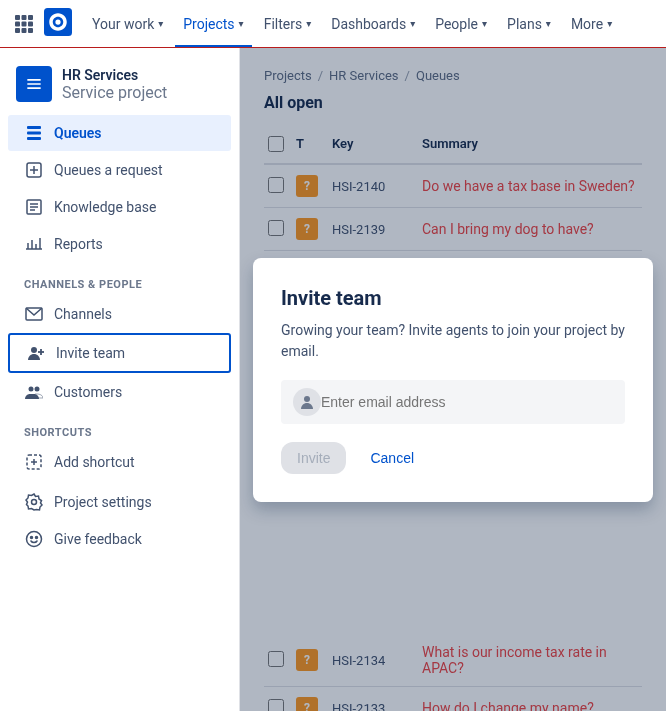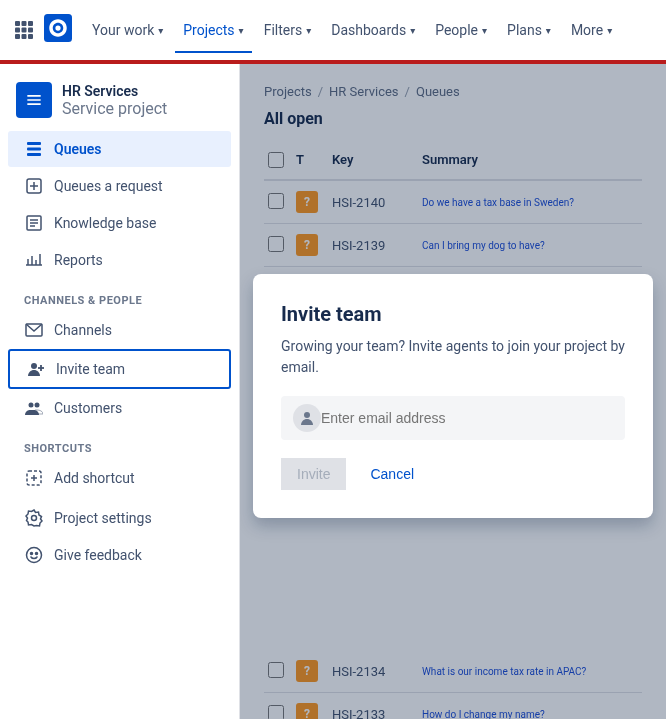--- a/index.html
+++ b/index.html
@@ -1,21 +1,21 @@
 <!DOCTYPE html>
 <html><head>
   <meta charset="utf-8">
   <style>
     * { box-sizing: border-box; margin: 0; padding: 0; }
     body { font-family: -apple-system, BlinkMacSystemFont, "Segoe UI", Roboto, sans-serif; font-size: 14px; color: #172B4D; background: #fff; width: 666px; height: 719px; overflow: hidden; }
 
     
     .top-nav {
-      display: flex; align-items: center; height: 64px;
-      border-bottom: 4px solid #b91c1c; padding: 0 8px;
+      display: flex; align-items: center; height: 48px;
+      border-bottom: 1px solid #b91c1c; padding: 0 8px;
       background: #fff; gap: 4px;
     }
     .nav-grid-icon { width: 32px; height: 32px; display: flex; align-items: center; justify-content: center; cursor: pointer; color: #42526E; }
     .nav-logo { width: 32px; height: 32px; margin-right: 4px; }
     .nav-logo svg { width: 28px; height: 28px; }
     .nav-item {
       display: flex; align-items: center; gap: 4px;
       padding: 6px 8px; border-radius: 3px; cursor: pointer;
       font-size: 14px; color: #42526E; white-space: nowrap;
       position: relative;
@@ -62,41 +62,41 @@
     .page-title { font-size: 16px; font-weight: 700; color: #172B4D; margin-bottom: 16px; }
 
     
     .table-wrap { width: 100%; }
     .table-header { display: grid; grid-template-columns: 28px 36px 90px 1fr; gap: 0; border-bottom: 2px solid #DFE1E6; padding: 8px 4px; }
     .table-header-cell { font-size: 13px; font-weight: 600; color: #172B4D; }
     .table-row { display: grid; grid-template-columns: 28px 36px 90px 1fr; gap: 0; padding: 10px 4px; border-bottom: 1px solid #DFE1E6; align-items: center; }
 
     .type-badge { width: 22px; height: 22px; background: #FF991F; border-radius: 3px; display: flex; align-items: center; justify-content: center; font-size: 12px; font-weight: 700; color: #fff; }
     .key-text { font-size: 13px; color: #42526E; }
-    .summary-link { font-size: 10px; color: #1d4ed8; text-decoration: none; cursor: pointer; }
+    .summary-link { font-size: 14px; color: #ef4444; text-decoration: none; cursor: pointer; }
 
     .checkbox { width: 16px; height: 16px; border: 2px solid #C1C7D0; border-radius: 2px; cursor: pointer; }
 
     
     .modal-overlay {
       position: absolute; top: 0; left: 0; right: 0; bottom: 0;
       background: rgba(9,30,66,0.32); z-index: 100;
       display: flex; align-items: center; justify-content: center;
     }
     .modal {
       background: #fff; border-radius: 8px; padding: 28px;
       width: 400px; box-shadow: 0 8px 16px rgba(9,30,66,0.25);
     }
     .modal-title { font-size: 20px; font-weight: 700; color: #172B4D; margin-bottom: 10px; }
     .modal-desc { font-size: 14px; color: #42526E; margin-bottom: 18px; line-height: 1.5; }
     .modal-input-wrap { display: flex; align-items: center; background: #F4F5F7; border-radius: 4px; padding: 8px 12px; gap: 0; margin-bottom: 18px; }
     .modal-input-icon { width: 28px; height: 28px; background: #DFE1E6; border-radius: 50%; display: flex; align-items: center; justify-content: center; flex-shrink: 0; }
     .modal-input { border: none; background: transparent; flex: 1; font-size: 14px; color: #172B4D; outline: none; }
     .modal-actions { display: flex; gap: 8px; }
-    .btn-invite { background: #DFE1E6; color: #A5ADBA; border: none; padding: 8px 16px; border-radius: 0; font-size: 14px; cursor: default; }
+    .btn-invite { background: #DFE1E6; color: #A5ADBA; border: none; padding: 8px 16px; border-radius: 12px; font-size: 14px; cursor: default; }
     .btn-cancel { background: transparent; color: #0052CC; border: none; padding: 8px 16px; border-radius: 4px; font-size: 14px; cursor: pointer; font-weight: 500; }
 
     
     ::-webkit-scrollbar { width: 6px; }
     ::-webkit-scrollbar-thumb { background: #C1C7D0; border-radius: 3px; }
   </style>
 </head>
 <body>
 
 <nav class="top-nav">

